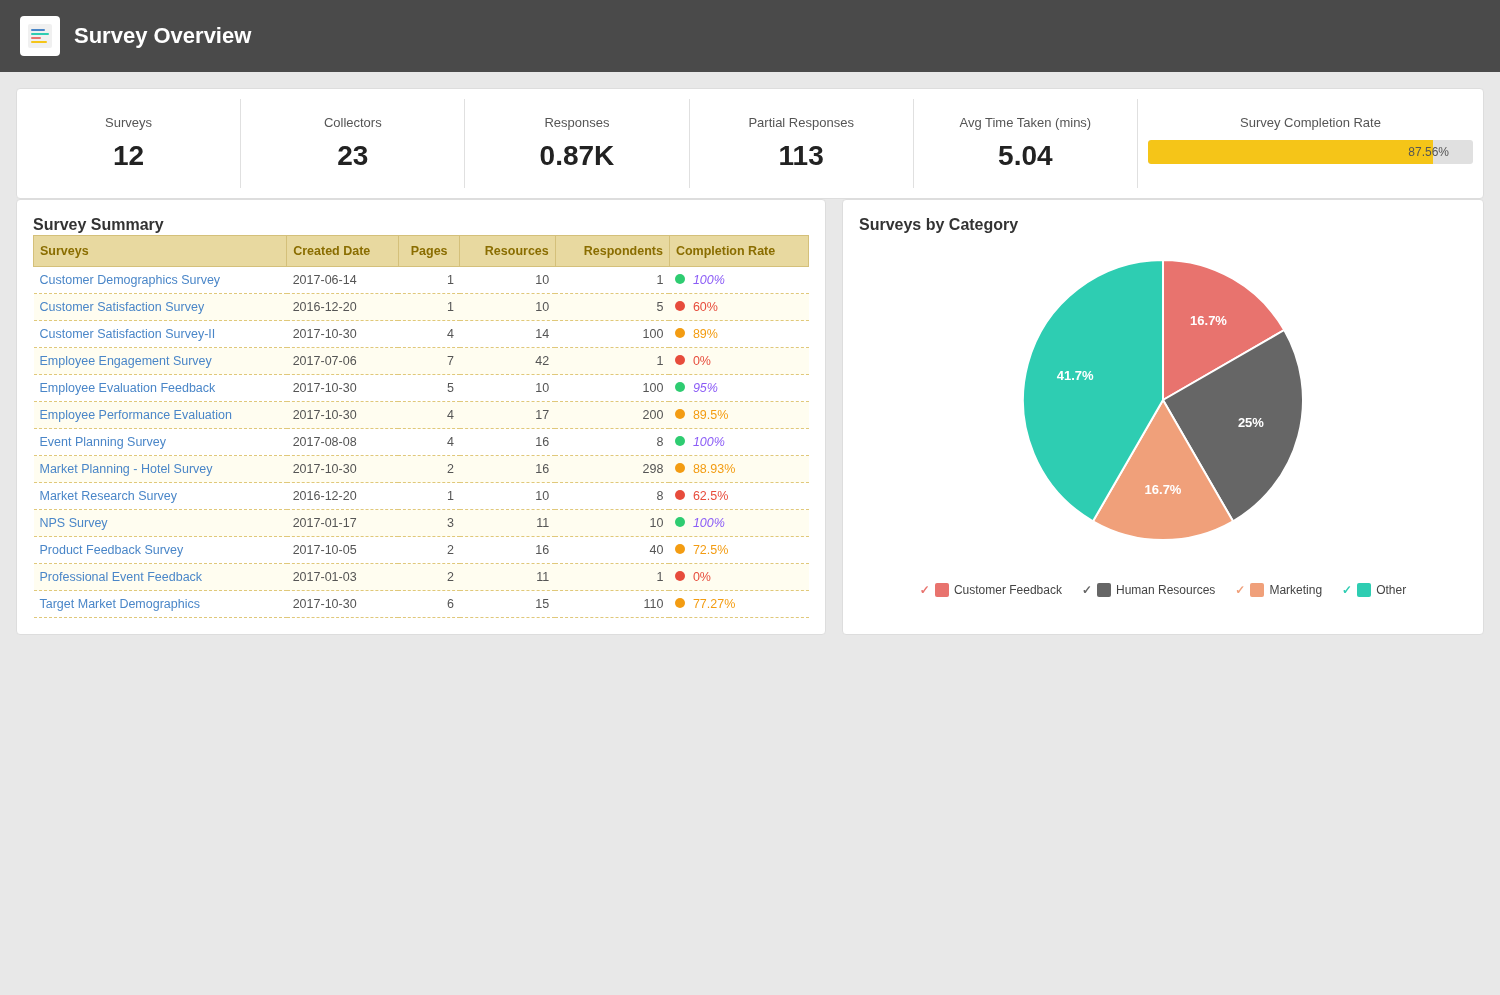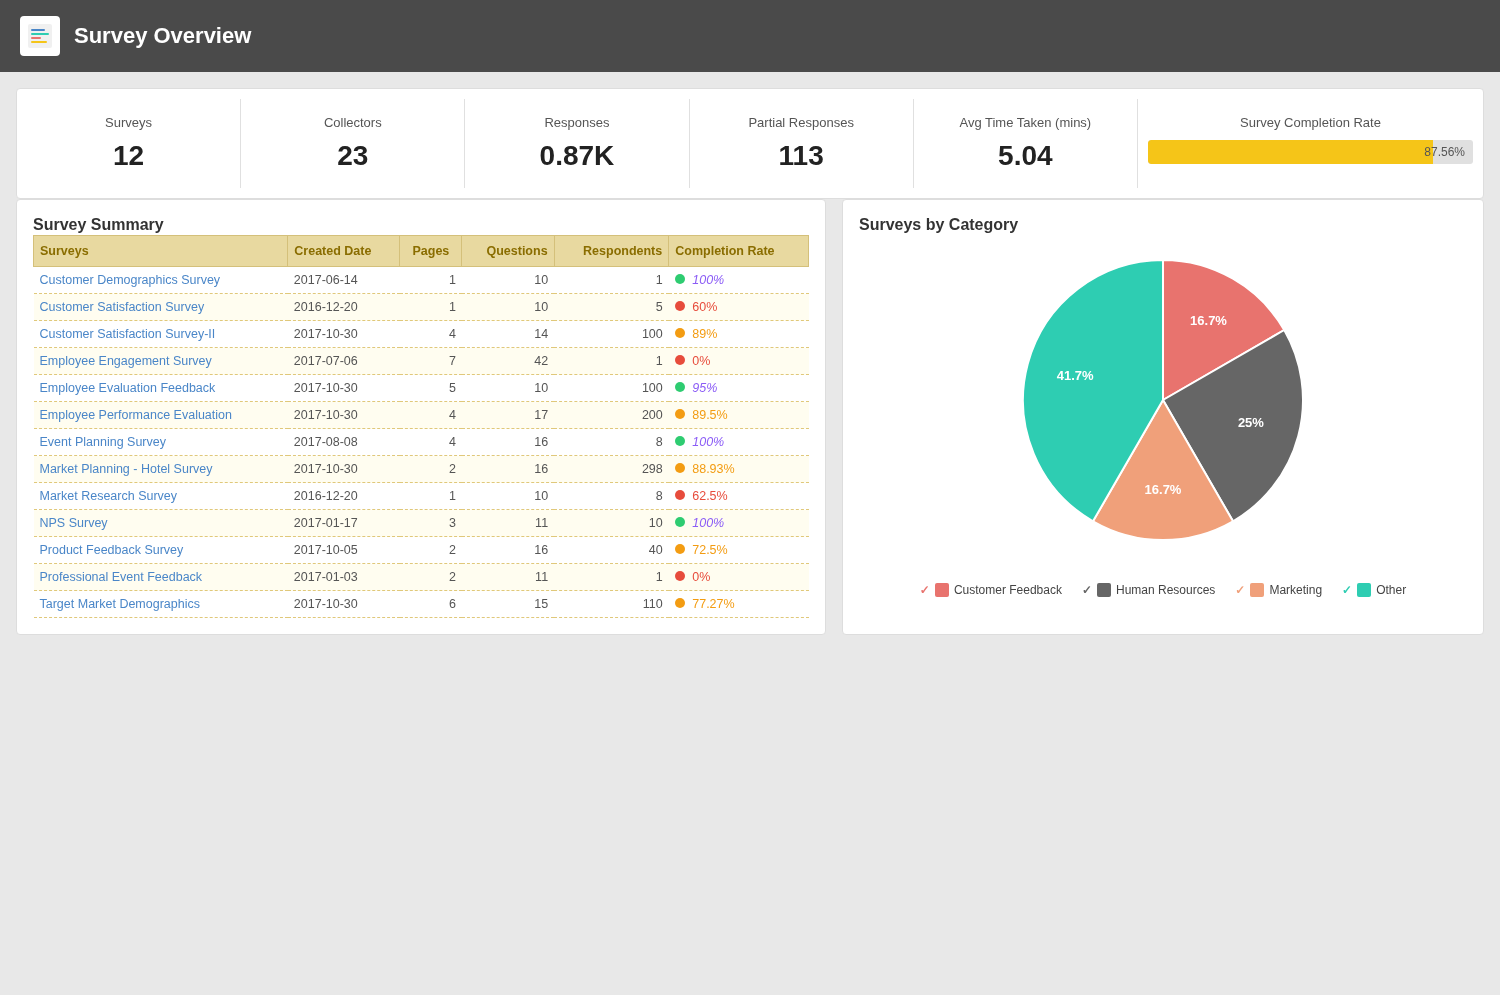--- a/index.html
+++ b/index.html
@@ -55,21 +55,21 @@
       overflow: hidden;
     }
     .completion-bar-fill {
       height: 100%;
       background: #f5c518;
       border-radius: 3px 0 0 3px;
       position: absolute; left: 0; top: 0;
     }
     .completion-bar-text {
       position: absolute;
-      right: 8px; top: 50%;
+      right: 24px; top: 50%;
       transform: translateY(-50%);
       font-size: 12px; color: #555; font-weight: 500;
     }
 
     
     .bottom-row {
       display: flex;
       gap: 16px;
     }
     .survey-summary-panel {
@@ -217,21 +217,21 @@
     <div class="bottom-row">
 
       <div class="survey-summary-panel">
         <div class="panel-title">Survey Summary</div>
         <table class="survey-table">
           <thead>
             <tr>
               <th>Surveys</th>
               <th>Created Date</th>
               <th class="center">Pages</th>
-              <th class="right">Questions</th>
+              <th class="right">Resources</th>
               <th class="right">Respondents</th>
               <th>Completion Rate</th>
             </tr>
           </thead>
           <tbody id="table-body">
           <tr>
     <td class="name">Customer Demographics Survey</td>
     <td class="date">2017-06-14</td>
     <td class="num">1</td>
     <td class="num">10</td>

